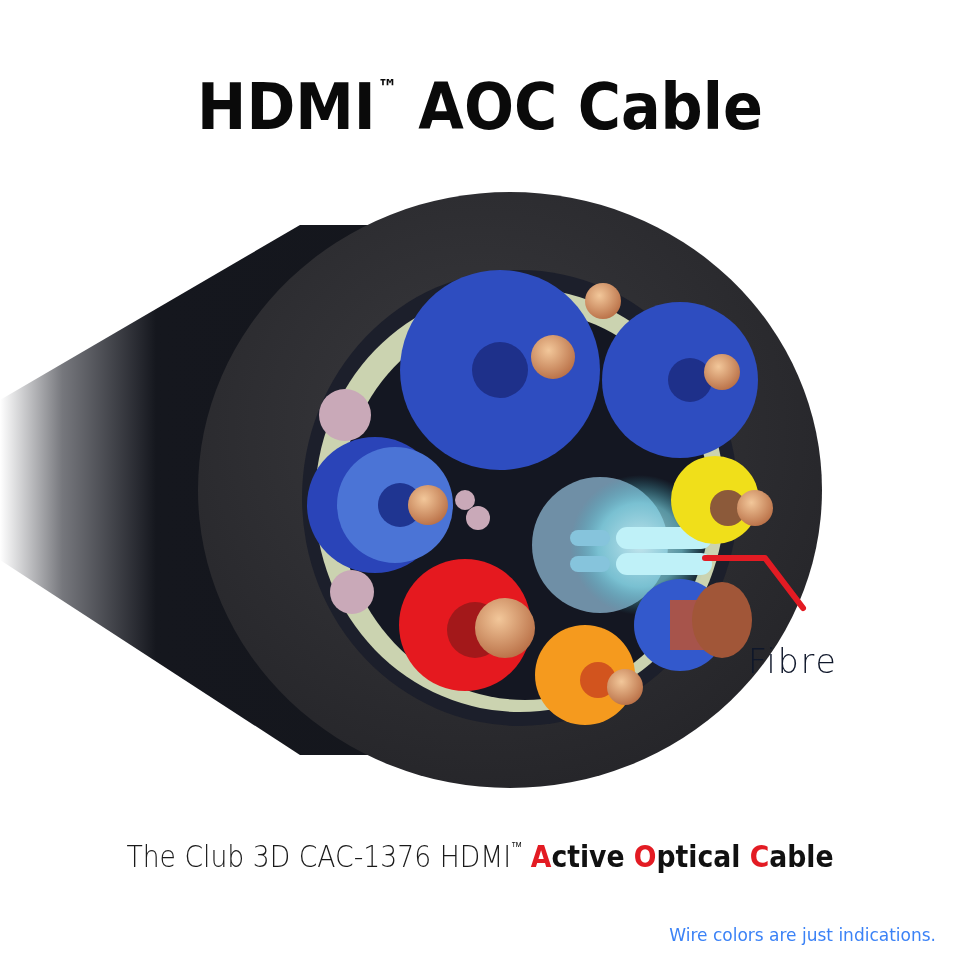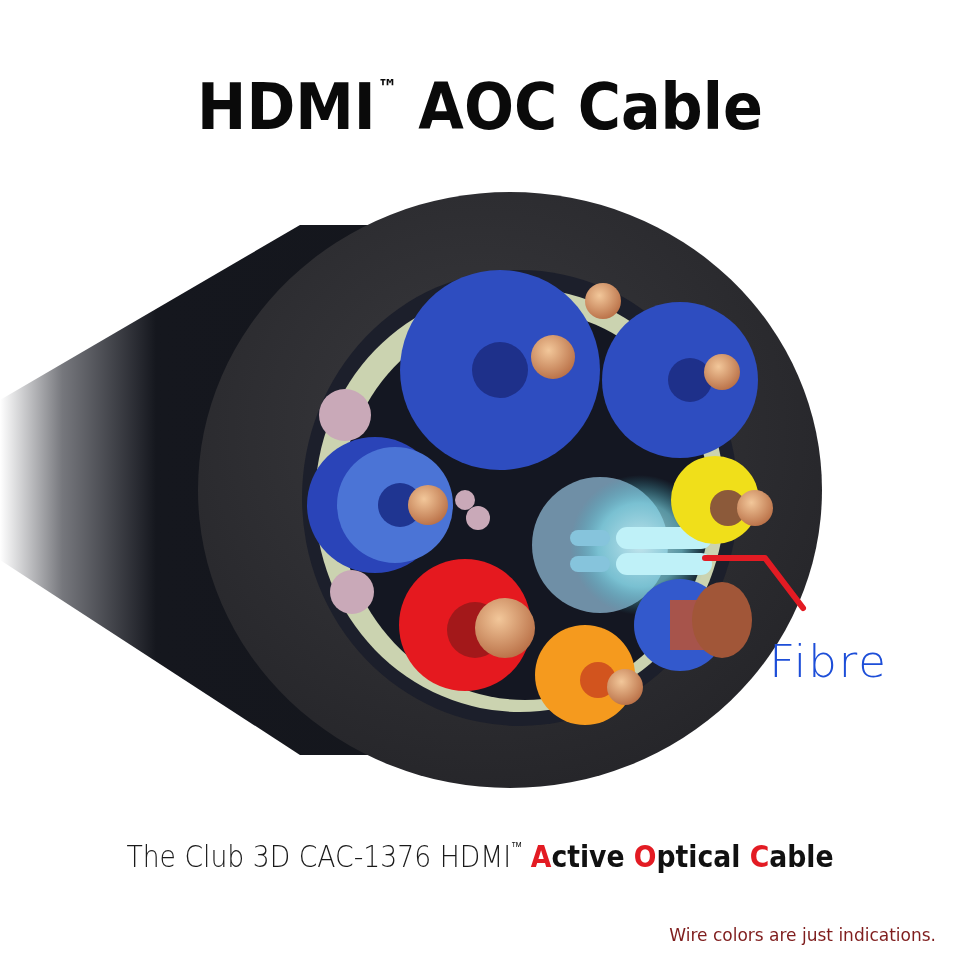--- a/index.html
+++ b/index.html
@@ -17,27 +17,27 @@
     .illustration { position: absolute; left: 0; top: 180px; width: 960px; height: 620px; }
     .caption {
       position: absolute; left: 0; right: 0; top: 838px; text-align: center;
       font-family: "DejaVu Sans", sans-serif; font-size: 31px; color: #1a1a1a;
       transform: scaleX(0.86); white-space: nowrap; font-weight: 300;
     }
     .caption .tm { font-size: 13px; vertical-align: 16px; }
     .caption .bold { font-weight: bold; color: #111; }
     .caption .accent { color: #e31b23; font-weight: bold; }
     .fibre-label {
-      position: absolute; left: 748px; top: 642px; width: 140px; text-align: right;
-      font-family: "DejaVu Sans", sans-serif; font-size: 45px; line-height: 40px;
-      color: #1d4ed8; letter-spacing: 2px; font-weight: 300;
+      position: absolute; left: 748px; top: 642px; width: 140px; text-align: left;
+      font-family: "DejaVu Sans", sans-serif; font-size: 33px; line-height: 40px;
+      color: #0f172a; letter-spacing: 2px; font-weight: 300;
     }
     .disclaimer {
       position: absolute; right: 24px; top: 925px;
-      font-family: "DejaVu Sans", sans-serif; font-size: 17px; color: #7f1d1d;
+      font-family: "DejaVu Sans", sans-serif; font-size: 17px; color: #3b82f6;
     }
   </style>
 </head>
 <body>
 
 <div class="title">
   <span>HDMI</span><sup>™</sup><span style="white-space:pre"> AOC Cable</span>
 </div>
 
 <svg class="illustration" viewBox="0 180 960 620" xmlns="http://www.w3.org/2000/svg">

